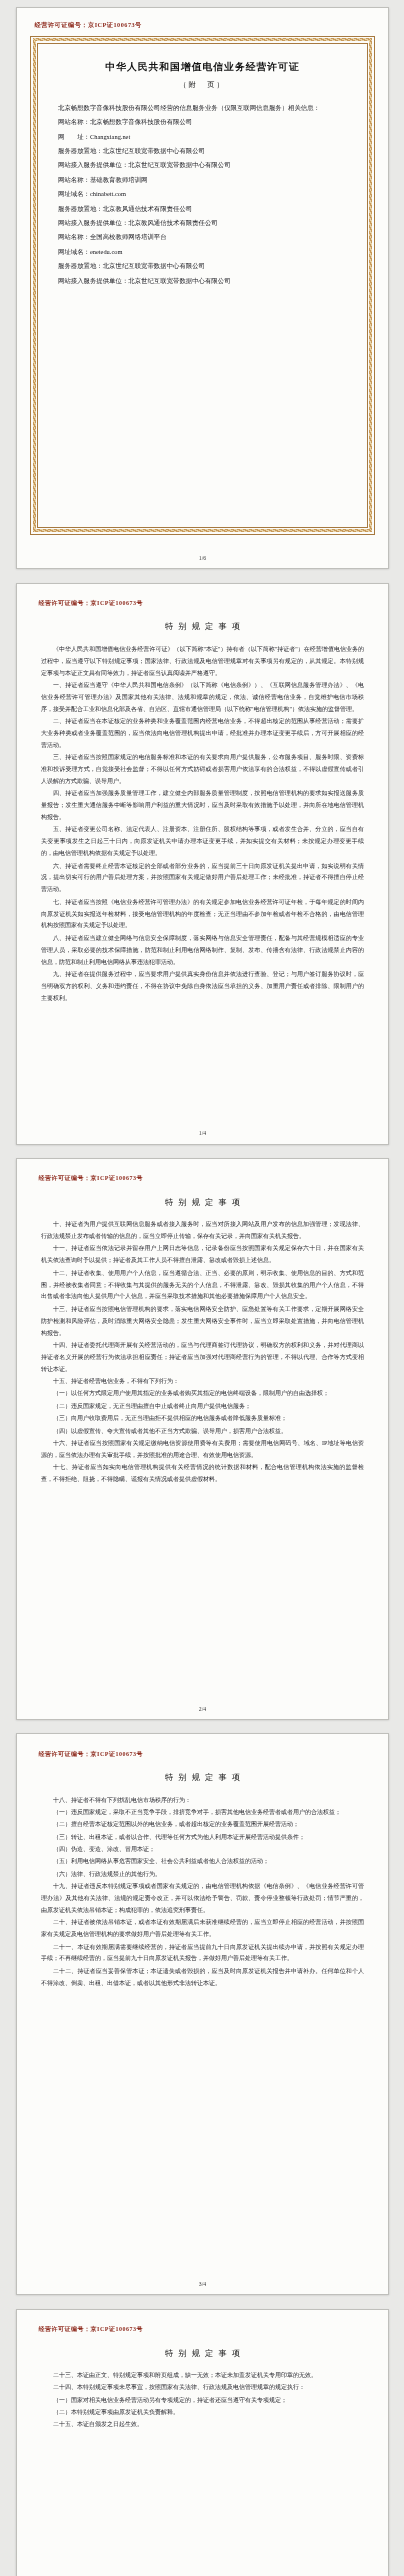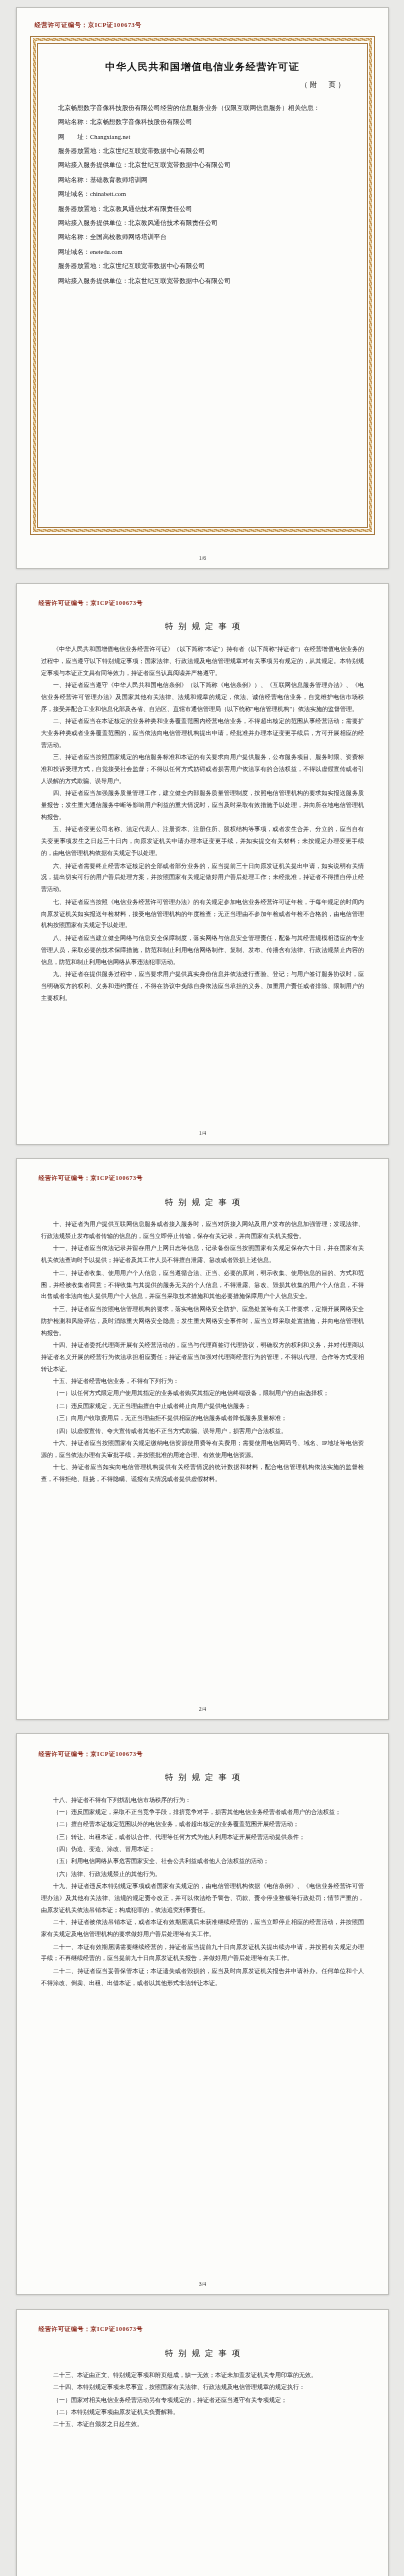--- a/index.html
+++ b/index.html
@@ -33,21 +33,21 @@
     border-image:repeating-linear-gradient(45deg,#c89a5a 0 2.1px,#e8d2a6 2.1px 4.1px) 6;
   }
   .cert-frame-inner {
     height:100%; border:0.5px solid #a6793f; padding:13.4px 19.6px;font-family:Liberation Serif, serif;
   }
   .cert-title {
     text-align:center; font-size:9.8px; font-weight:bold;
     letter-spacing:1px; color:#111; margin-top:4.1px;
   }
   .cert-subtitle {
-    text-align:right; font-size:7.2px; letter-spacing:2.1px;
+    text-align:center; font-size:7.2px; letter-spacing:2.1px;
     margin-top:6.2px; color:#111;
   }
   .cert-body { margin-top:10.3px; font-size:6.4px; line-height:2.25; color:#15151b; }
   .cert-body p { text-align:left; }
   .page-footer {
     position:absolute; bottom:7.2px; left:0; right:0;
     text-align:center; font-size:5.7px; color:#3a3a3a;
   }
 
   

